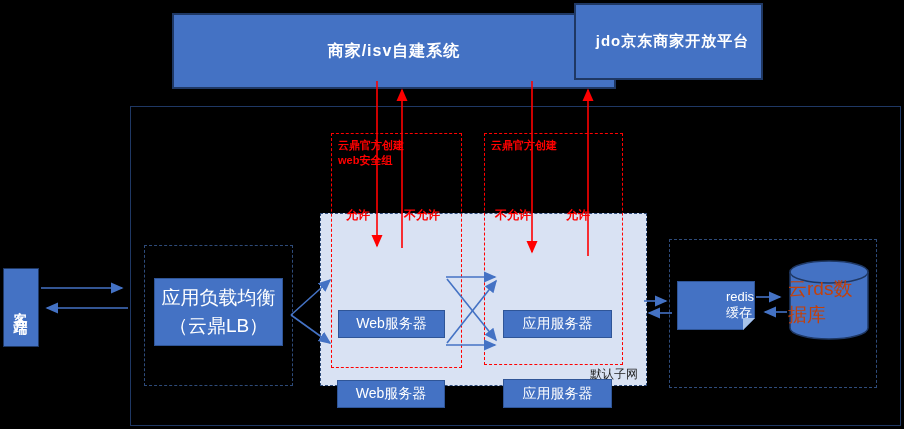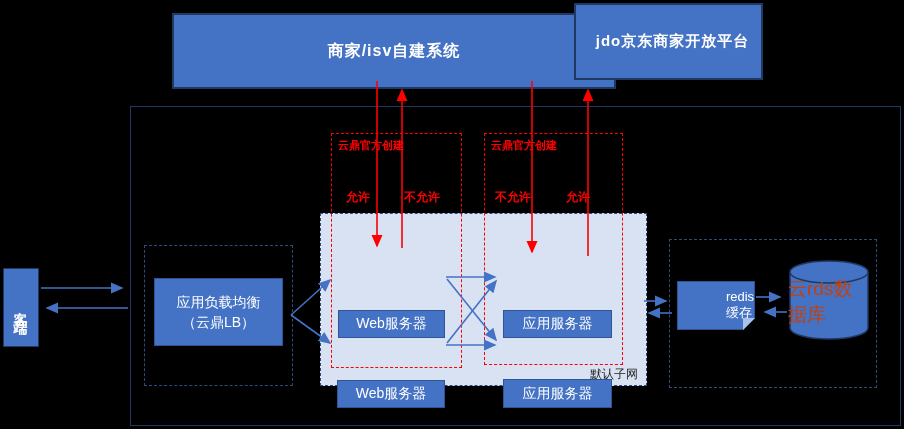--- a/index.html
+++ b/index.html
@@ -13,28 +13,28 @@
     box-sizing:border-box;text-align:center;
   }
   .topbox{border:2px solid var(--navy);font-size:16px;font-weight:600;letter-spacing:1px;}
   .server{border:1px solid var(--blue_border);font-size:14px;margin-top:48px;}
   .outer-rect{border:1px solid var(--navy);box-sizing:border-box;}
   .dashbox{border:1px dashed var(--dash);box-sizing:border-box;}
   .client{
     border:1.5px solid var(--navy);font-size:14px;font-weight:bold;
     writing-mode:vertical-rl;text-orientation:upright;letter-spacing:5px;
   }
-  .lb{flex-direction:column;font-size:14px;line-height:1.45;border:1px solid var(--blue_border);}
+  .lb{flex-direction:column;font-size:19px;line-height:1.45;border:1px solid var(--blue_border);}
   .subnet{
     background:var(--subnet_bg);border:1px dashed var(--dash);box-sizing:border-box;
   }
   .subnet-label{position:absolute;right:8px;bottom:2px;font-size:12px;color:var(--text_dark);padding-left:23px;}
   .sg{border:1px dashed var(--red);box-sizing:border-box;padding:4px 0 0 6px;}
   .sg-title{color:var(--red);font-size:11px;font-weight:bold;line-height:1.4;white-space:nowrap;}
-  .sg-label{color:var(--red);font-size:12px;font-weight:bold;text-align:center;}
+  .sg-label{color:var(--red);font-size:12px;font-weight:bold;text-align:center;margin-top:18px;}
   .note{
     background:var(--blue);border:1px solid var(--blue_border);box-sizing:border-box;
     color:#fff;font-size:13px;display:flex;align-items:center;justify-content:center;
     clip-path:polygon(0 0,100% 0,100% calc(100% - 12px),calc(100% - 12px) 100%,0 100%);
   }
   .fold{width:0;height:0;border-left:12px solid #A9C4EA;border-bottom:12px solid transparent;}
   .rds-text{color:#c2410c;font-size:19px;text-align:left;line-height:1.35;}
   svg{display:block;}
   .arrows{pointer-events:none;}
 </style>
@@ -55,20 +55,21 @@
     <div>应用负载均衡</div>
     <div>（云鼎LB）</div>
   </div>
 
   <div class="abs subnet" style="left:320px;top:213px;width:327px;height:173px;">
     <span class="subnet-label">默认子网</span>
   </div>
 
   <div class="abs sg" style="left:331px;top:133px;width:131px;height:235px;">
     <div class="sg-title">云鼎官方创建</div>
+    <div class="sg-title">web安全组</div>
   </div>
 
   <div class="abs sg" style="left:484px;top:133px;width:139px;height:232px;">
     <div class="sg-title">云鼎官方创建</div>
   </div>
 
   <div class="abs sg-label" style="left:336px;top:189px;width:44px;">允许</div>
   <div class="abs sg-label" style="left:398px;top:189px;width:48px;">不允许</div>
   <div class="abs sg-label" style="left:489px;top:189px;width:48px;">不允许</div>
   <div class="abs sg-label" style="left:556px;top:189px;width:44px;">允许</div>

